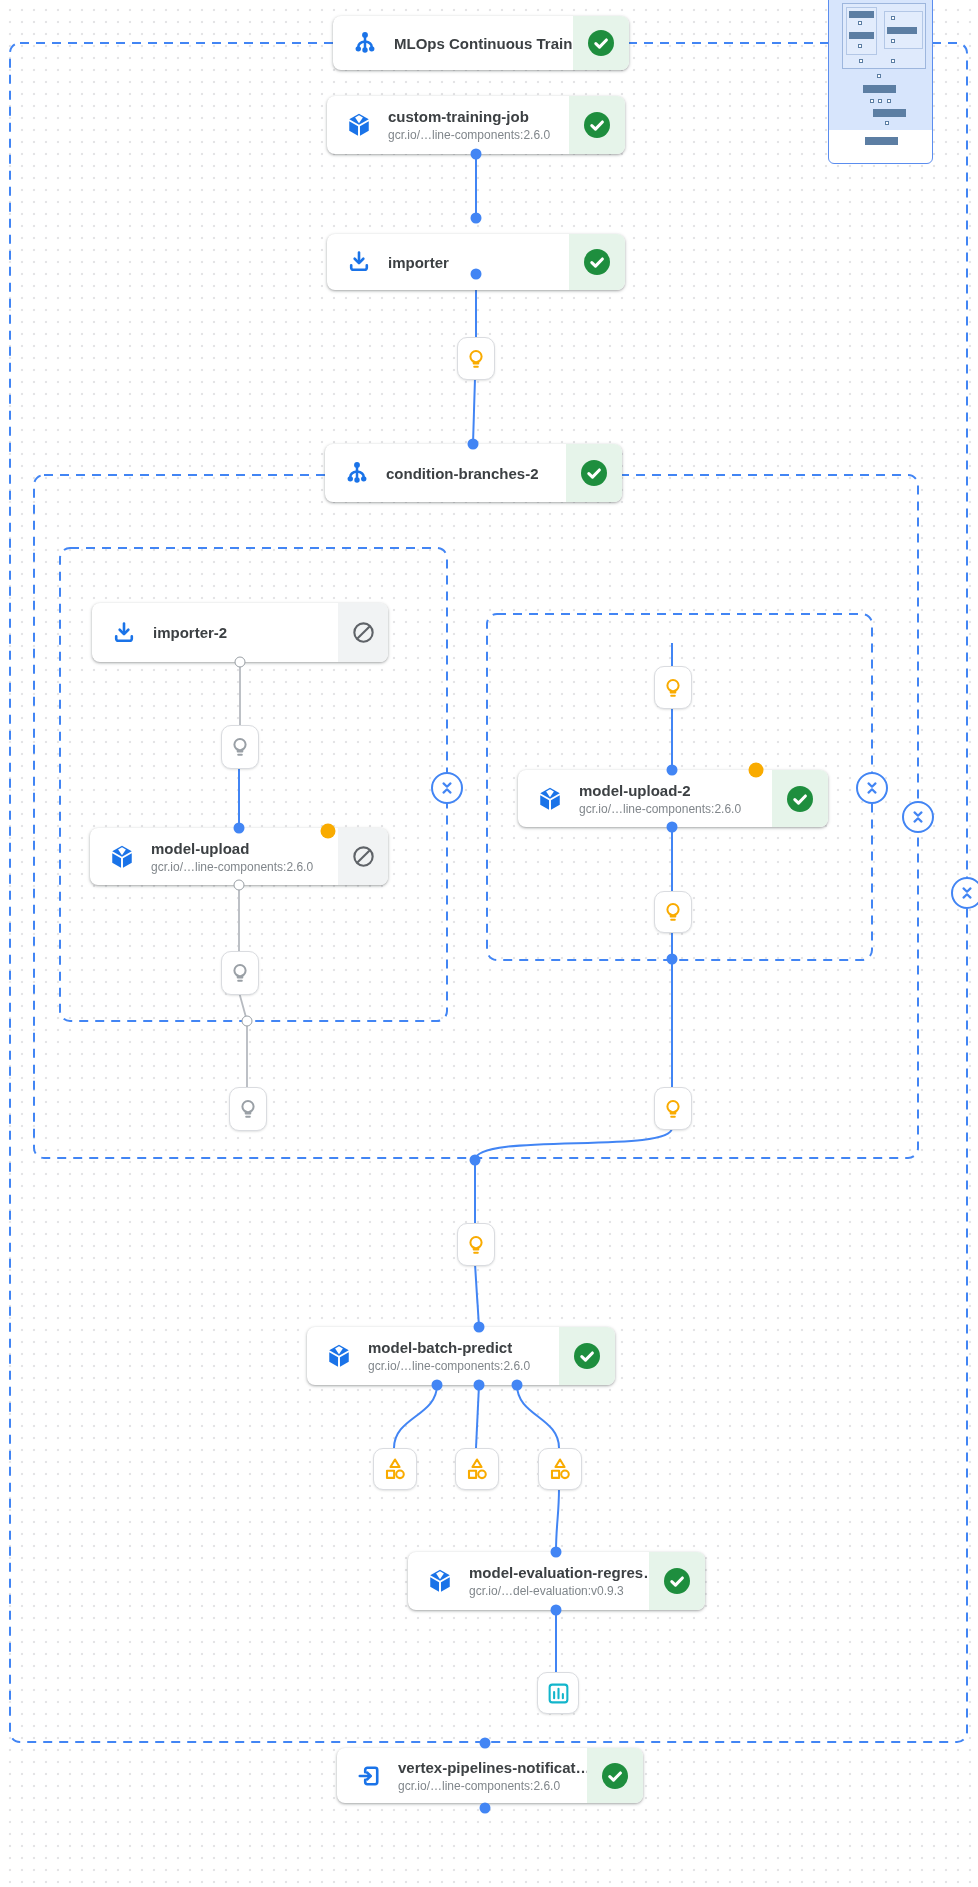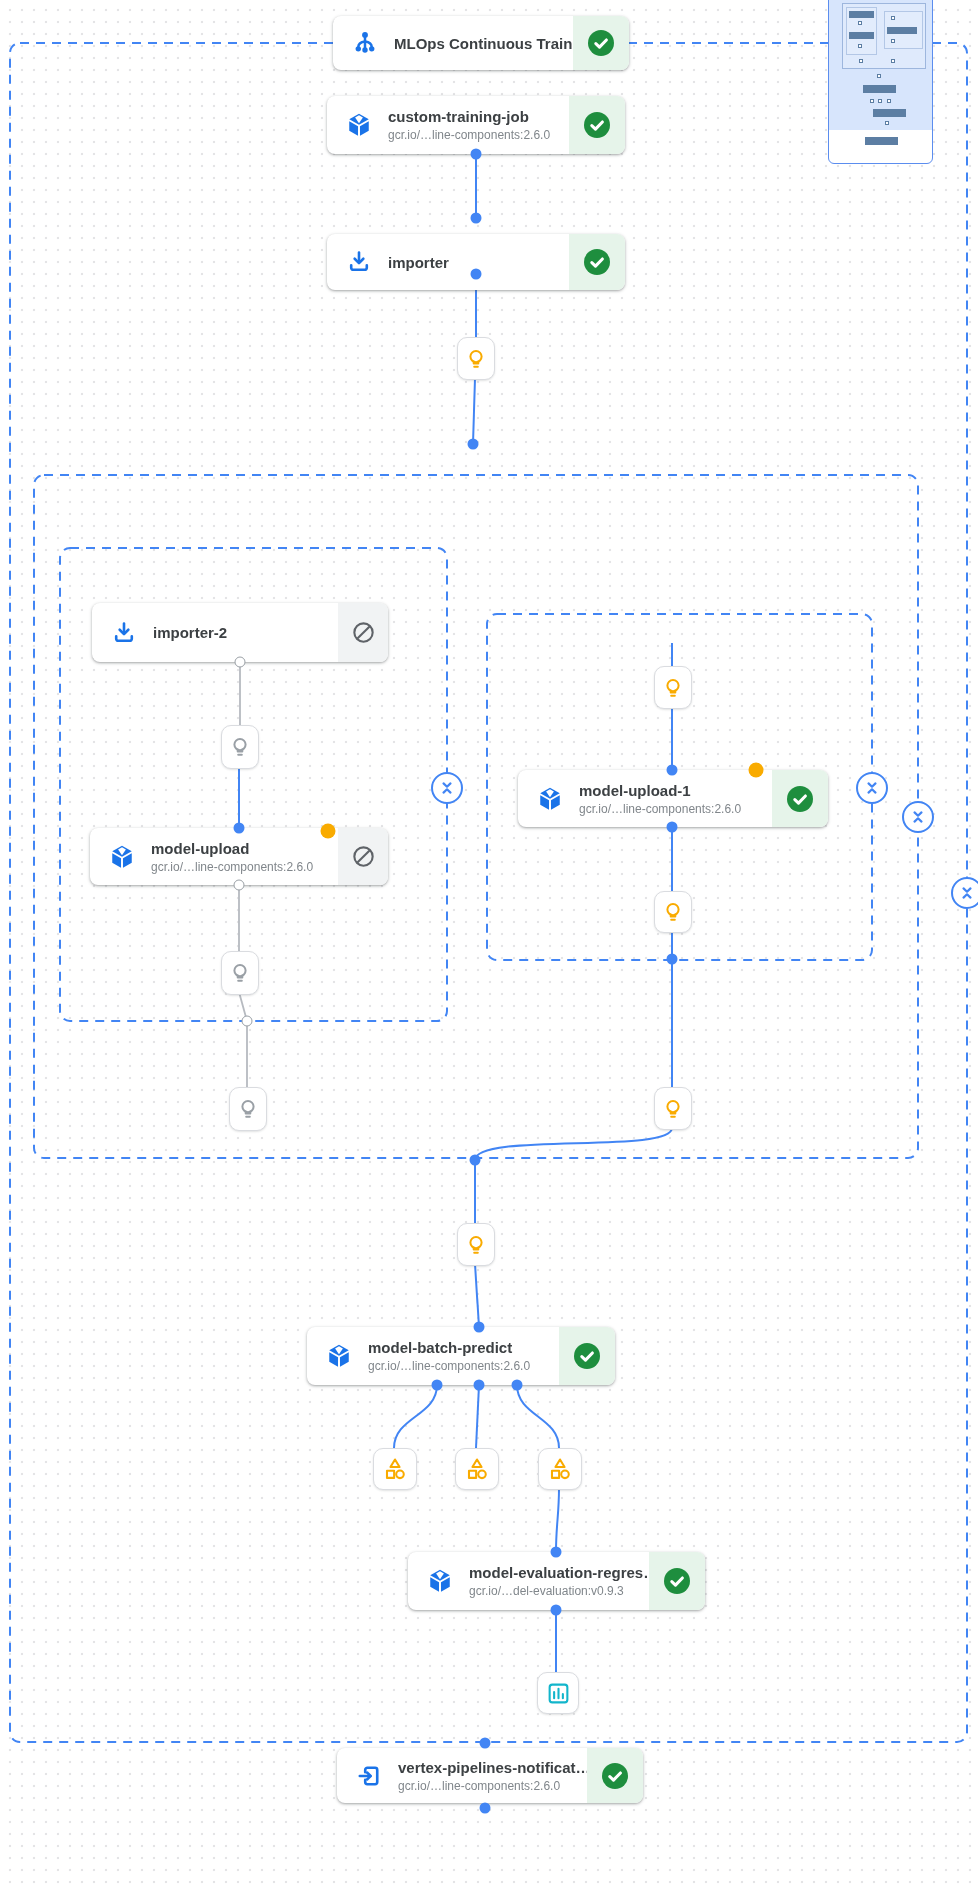--- a/index.html
+++ b/index.html
@@ -259,20 +259,33 @@
     <div class="ntext">
         <div class="ntitle">importer</div>
       </div>
     <div class="badge green">
       <svg width="26" height="26" style="color:#1e8e3e">
           <use href="#sym-check"></use>
         </svg>
     </div>
   </div>
 
+  <div class="node" style="left:325px;top:444px;width:297px;height:58px">
+    <svg class="nicon" style="color:#1a73e8">
+        <use href="#sym-condition"></use>
+      </svg>
+    <div class="ntext">
+        <div class="ntitle">condition-branches-2</div>
+      </div>
+    <div class="badge green">
+      <svg width="26" height="26" style="color:#1e8e3e">
+          <use href="#sym-check"></use>
+        </svg>
+    </div>
+  </div>
 
 
   <div class="node" style="left:92px;top:603px;width:296px;height:59px">
     <svg class="nicon" style="color:#1a73e8">
         <use href="#sym-download"></use>
       </svg>
     <div class="ntext">
         <div class="ntitle">importer-2</div>
       </div>
     <div class="badge gray1">
@@ -296,21 +309,21 @@
         </svg>
     </div>
   </div>
 
 
   <div class="node" style="left:518px;top:770px;width:310px;height:57px">
     <svg class="nicon" style="color:#1a73e8">
         <use href="#sym-cube"></use>
       </svg>
     <div class="ntext">
-      <div class="ntitle">model-upload-1</div>
+      <div class="ntitle">model-upload-2</div>
       <div class="nsub">gcr.io/…line-components:2.6.0</div>
     </div>
     <div class="badge green">
       <svg width="26" height="26" style="color:#1e8e3e">
           <use href="#sym-check"></use>
         </svg>
     </div>
   </div>
 
   <div class="node" style="left:307px;top:1327px;width:308px;height:58px">

